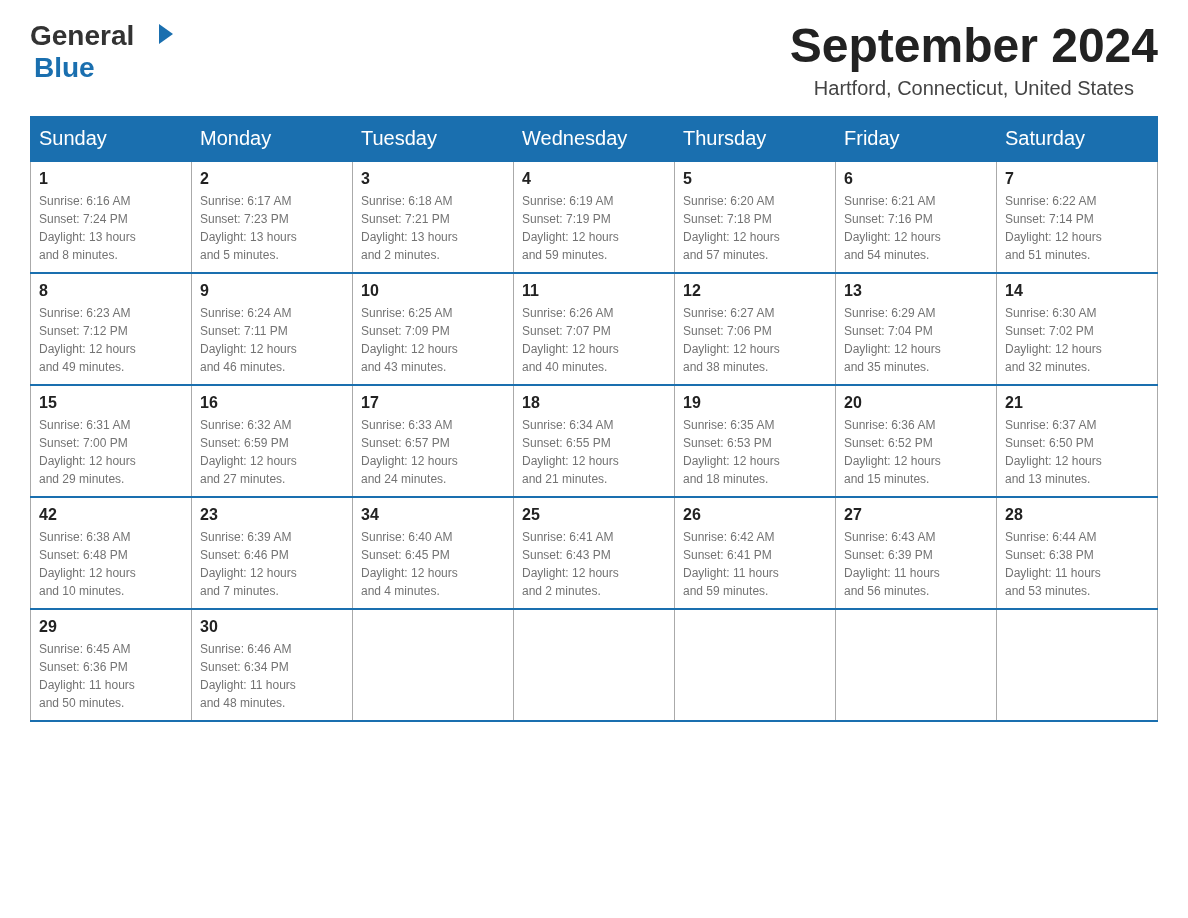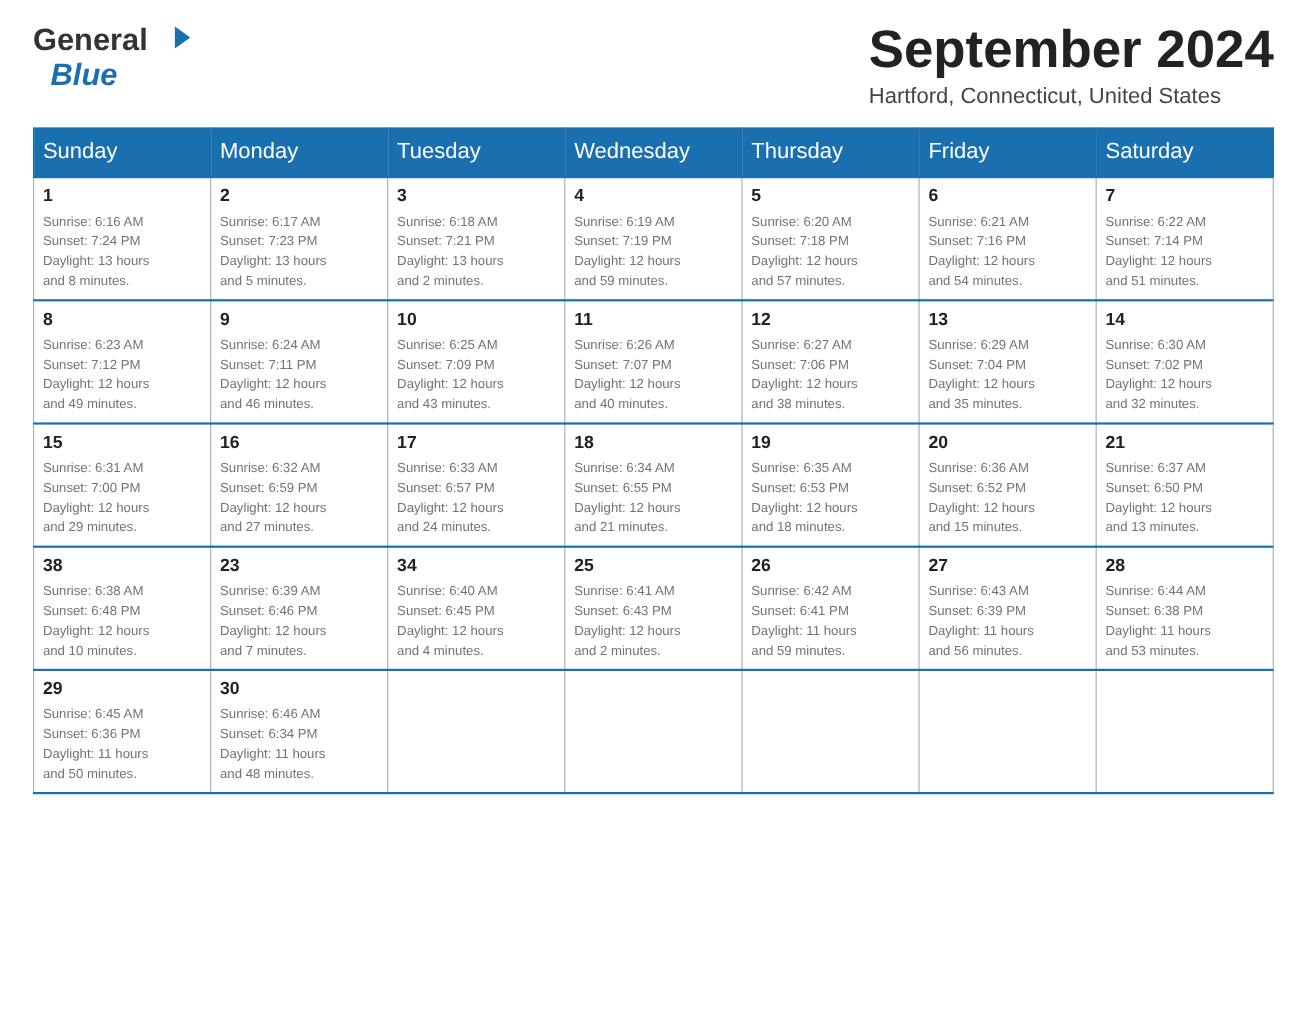--- a/index.html
+++ b/index.html
@@ -34,21 +34,21 @@
     .logo-arrow {
       width: 0;
       height: 0;
       border-left: 14px solid #1a6faf;
       border-top: 10px solid transparent;
       border-bottom: 10px solid transparent;
       margin-left: 3px;
       margin-top: -4px;
     }
     .title-area {
-      text-align: left;
+      text-align: center;
     }
     .month-year {
       font-size: 48px;
       font-weight: bold;
       color: #222;
       line-height: 1.1;
     }
     .location {
       font-size: 20px;
       color: #444;
@@ -95,21 +95,21 @@
   </style>
 </head>
 <body>
 
 <div class="header-area">
   <div class="logo">
     <div class="logo-text">
       <span class="logo-general">General</span>
       <span class="logo-arrow"></span>
     </div>
-    <div style="margin-left: 16px; font-style: italic;">
+    <div style="margin-left: 4px;">
       <span class="logo-blue" style="font-size:28px; font-weight:bold;">Blue</span>
     </div>
   </div>
   <div class="title-area">
     <div class="month-year">September 2024</div>
     <div class="location">Hartford, Connecticut, United States</div>
   </div>
 </div>
 
 <table class="calendar">
@@ -210,21 +210,21 @@
           <div class="day-number">20</div>
           <div class="day-info">Sunrise: 6:36 AM<br>Sunset: 6:52 PM<br>Daylight: 12 hours<br>and 15 minutes.</div>
         </td>
         <td>
           <div class="day-number">21</div>
           <div class="day-info">Sunrise: 6:37 AM<br>Sunset: 6:50 PM<br>Daylight: 12 hours<br>and 13 minutes.</div>
         </td>
       </tr>
       <tr>
         <td>
-          <div class="day-number">38</div>
+          <div class="day-number">42</div>
           <div class="day-info">Sunrise: 6:38 AM<br>Sunset: 6:48 PM<br>Daylight: 12 hours<br>and 10 minutes.</div>
         </td>
         <td>
           <div class="day-number">23</div>
           <div class="day-info">Sunrise: 6:39 AM<br>Sunset: 6:46 PM<br>Daylight: 12 hours<br>and 7 minutes.</div>
         </td>
         <td>
           <div class="day-number">34</div>
           <div class="day-info">Sunrise: 6:40 AM<br>Sunset: 6:45 PM<br>Daylight: 12 hours<br>and 4 minutes.</div>
         </td>

